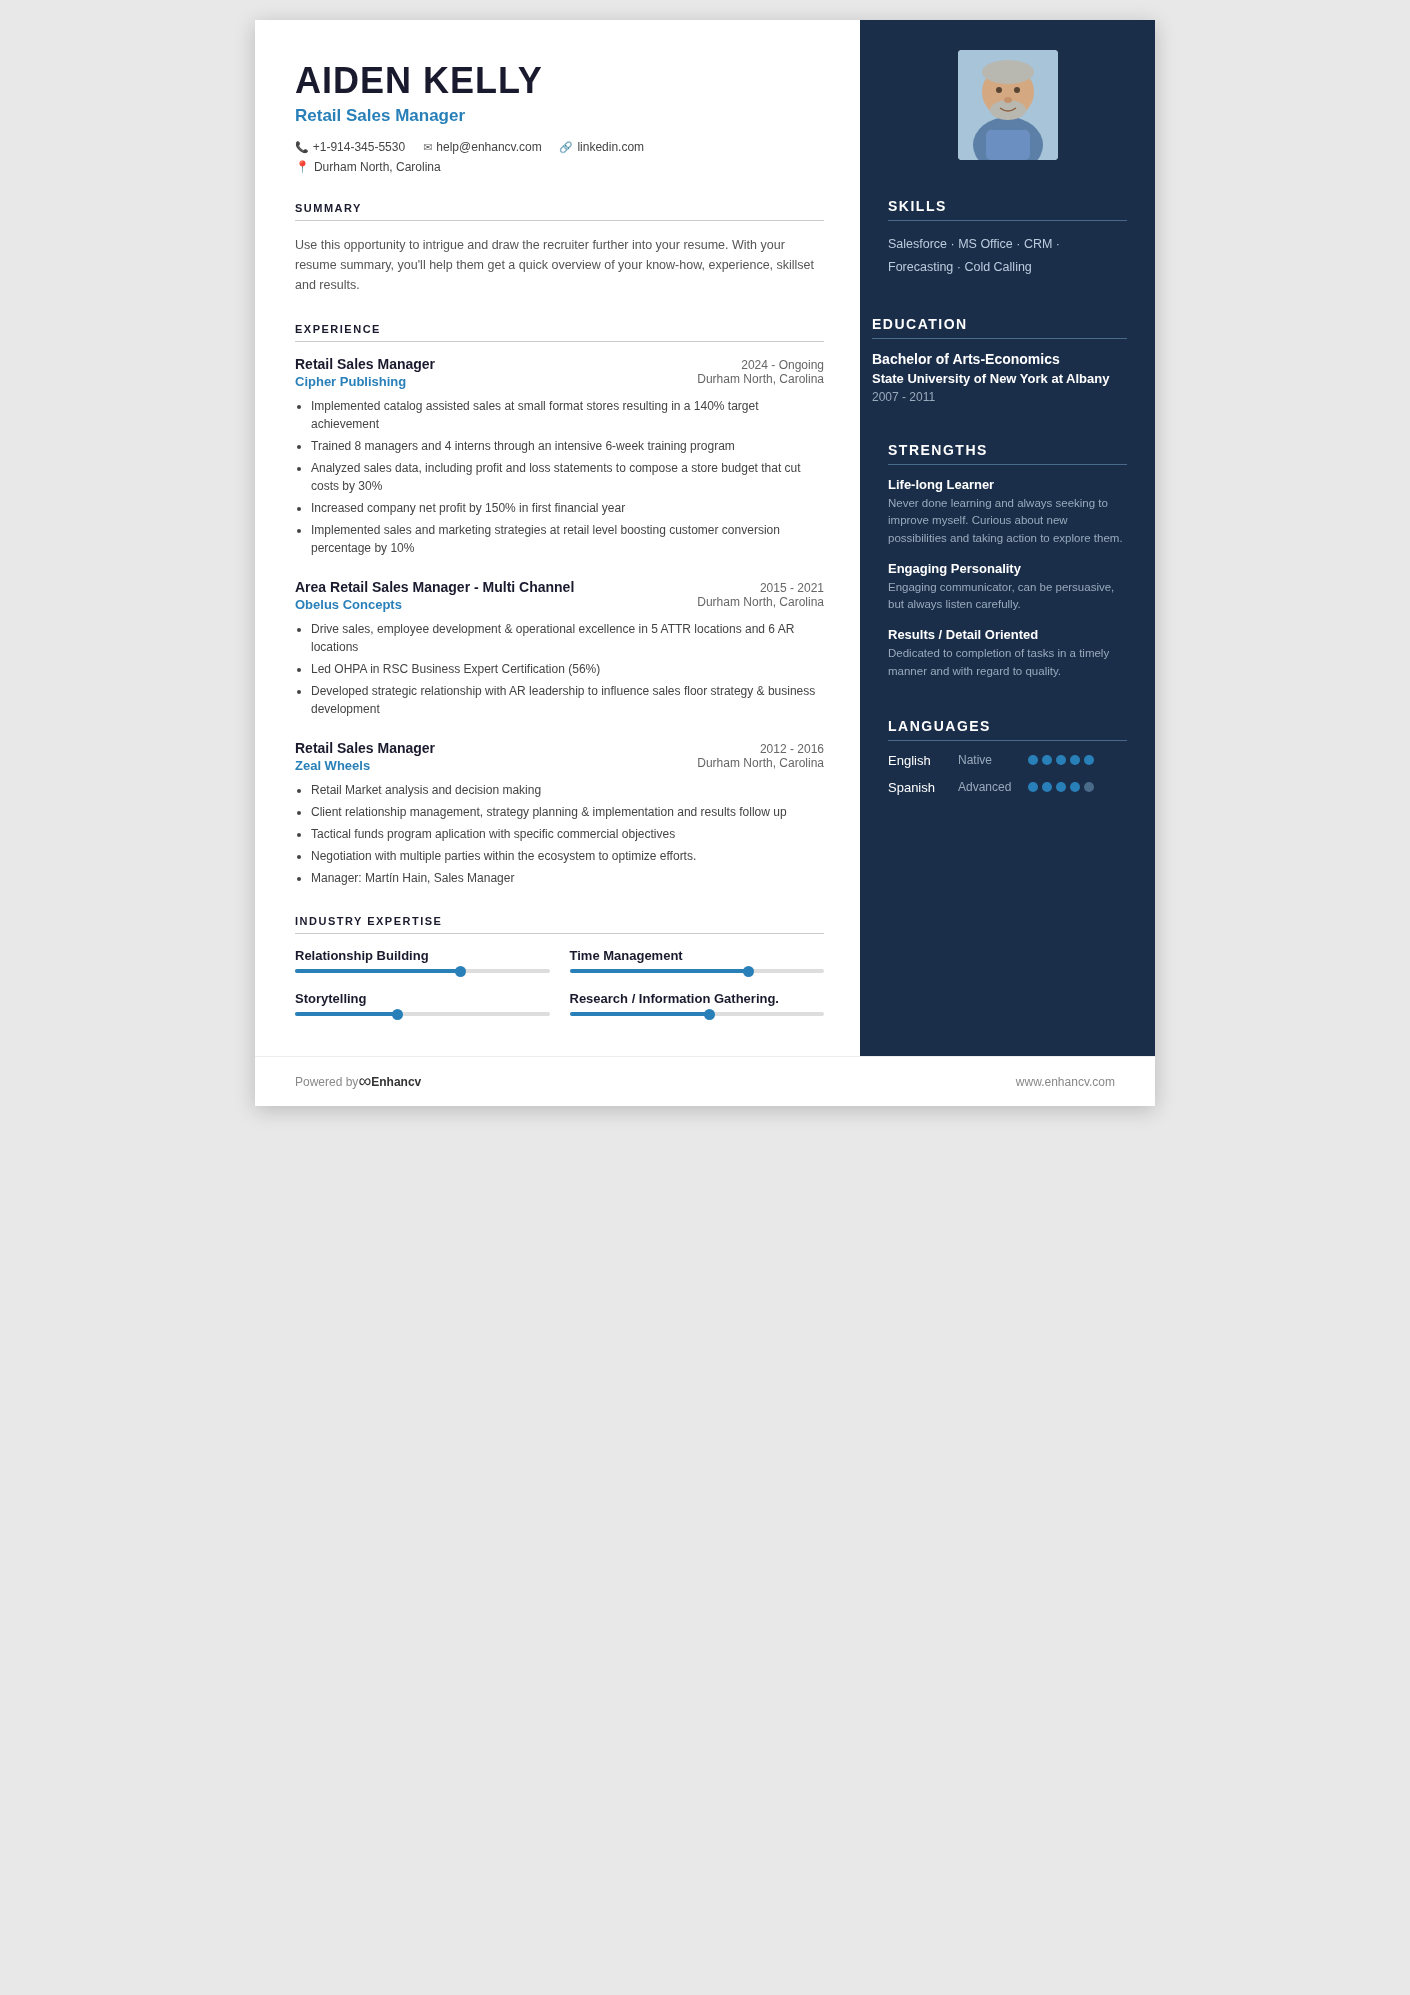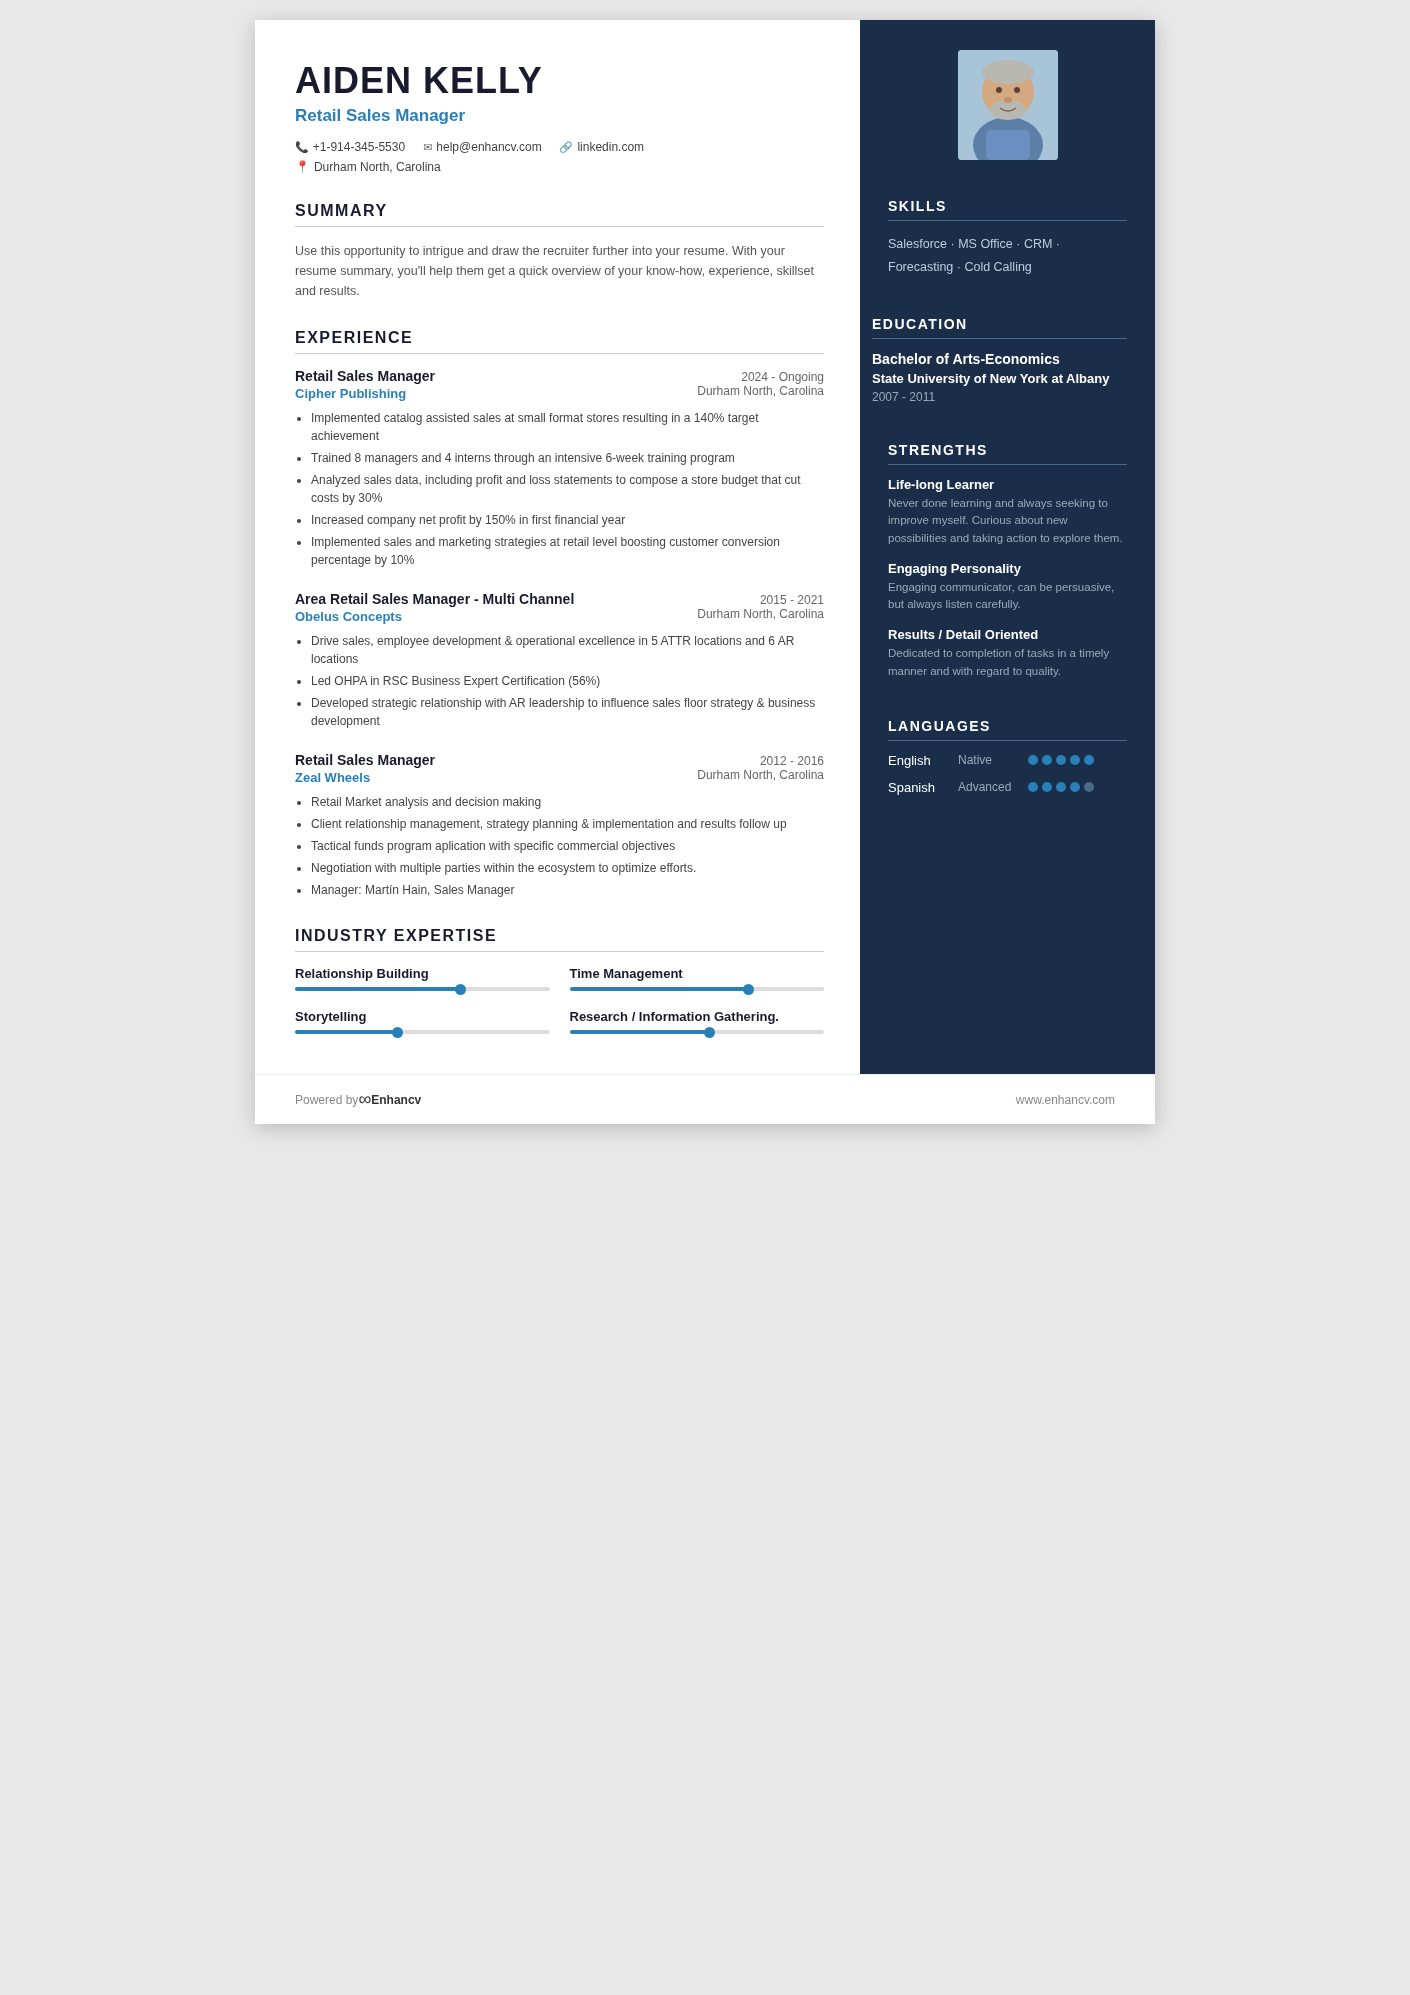--- a/index.html
+++ b/index.html
@@ -67,21 +67,21 @@
     }
     .contact-icon {
       color: #666;
       font-size: 11px;
     }
     
     .section {
       margin-top: 28px;
     }
     .section-title {
-      font-size: 16px;
+      font-size: 11px;
       font-weight: 800;
       text-transform: uppercase;
       color: #1a1a2e;
       letter-spacing: 1.5px;
       padding-bottom: 6px;
       border-bottom: 1.5px solid #ccc;
       margin-bottom: 14px;
     }
     .summary-text {
       font-size: 12.5px;

